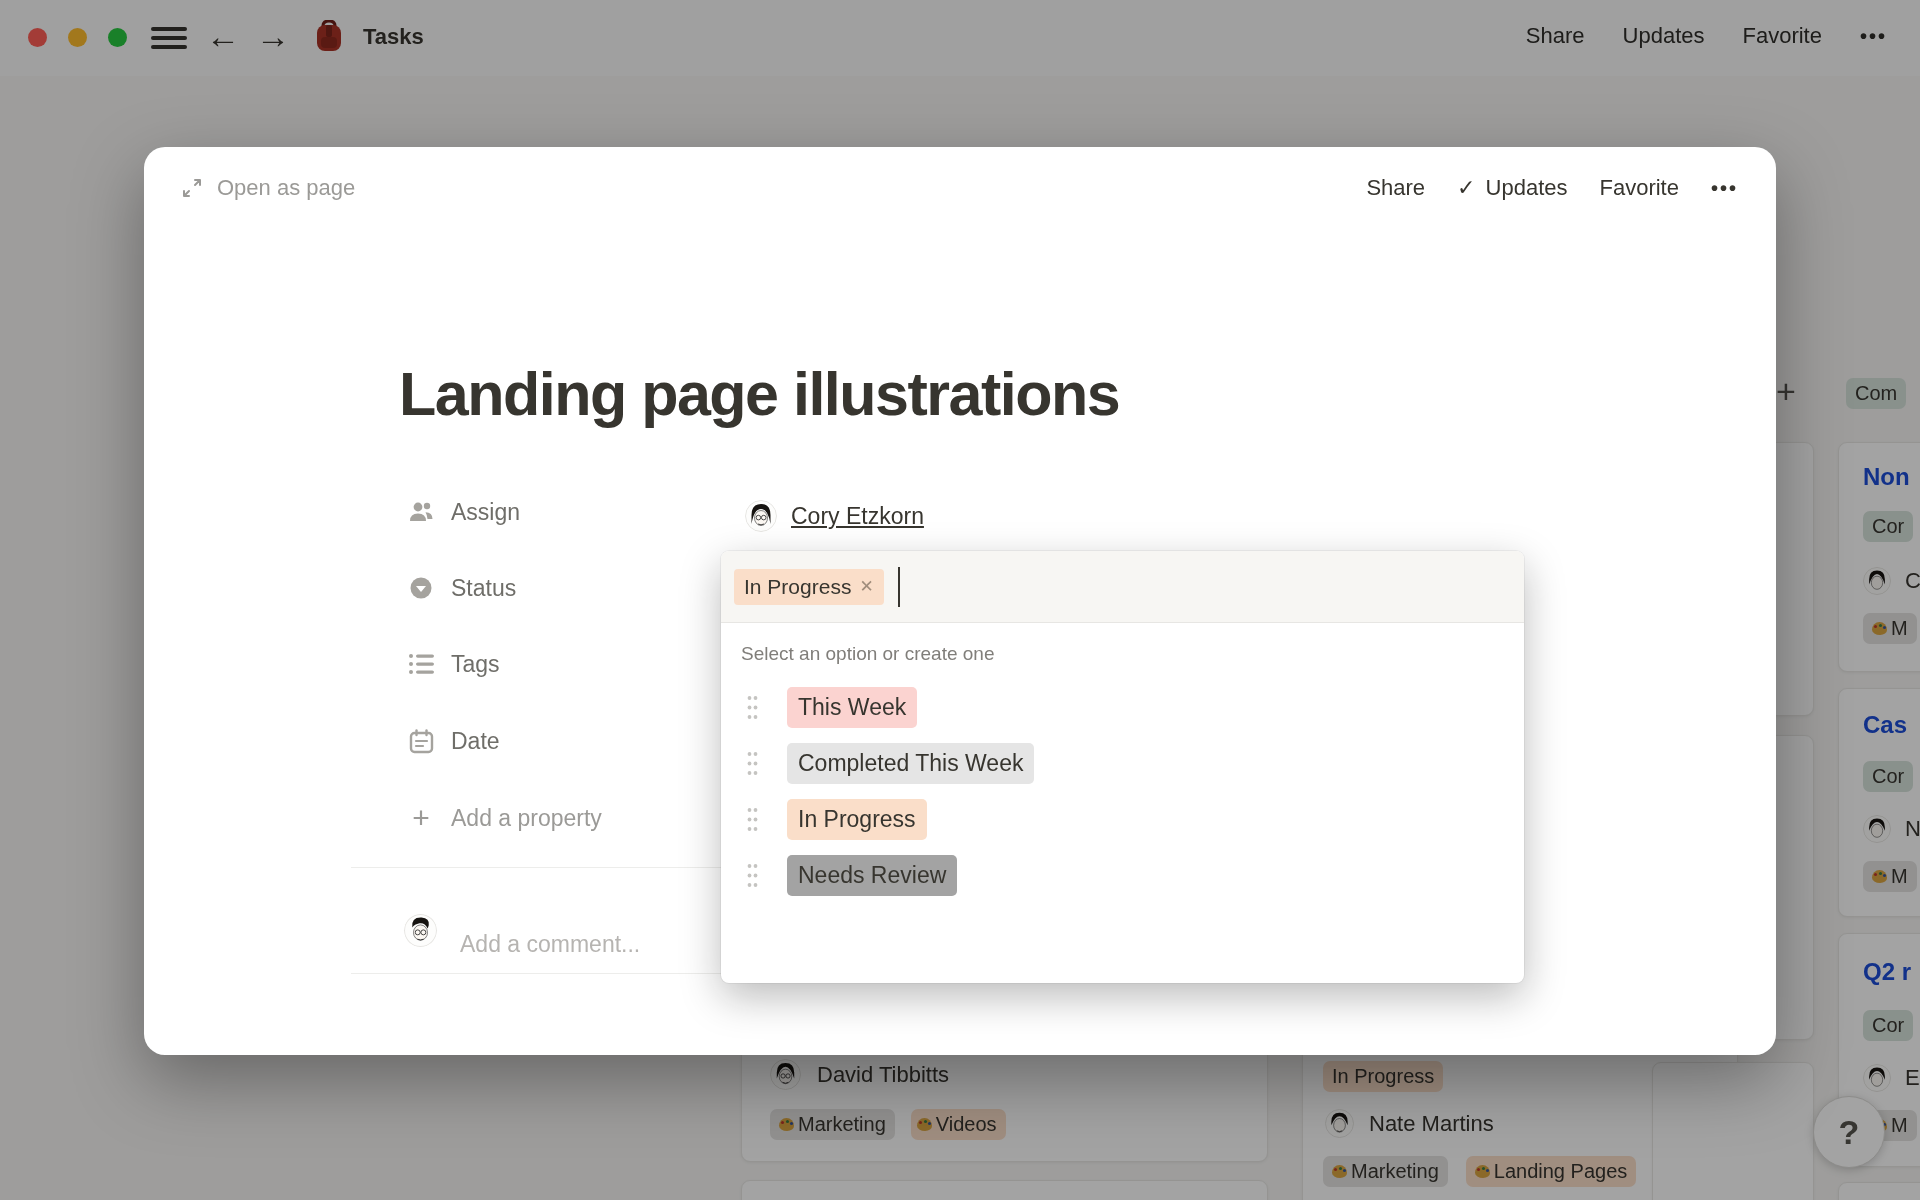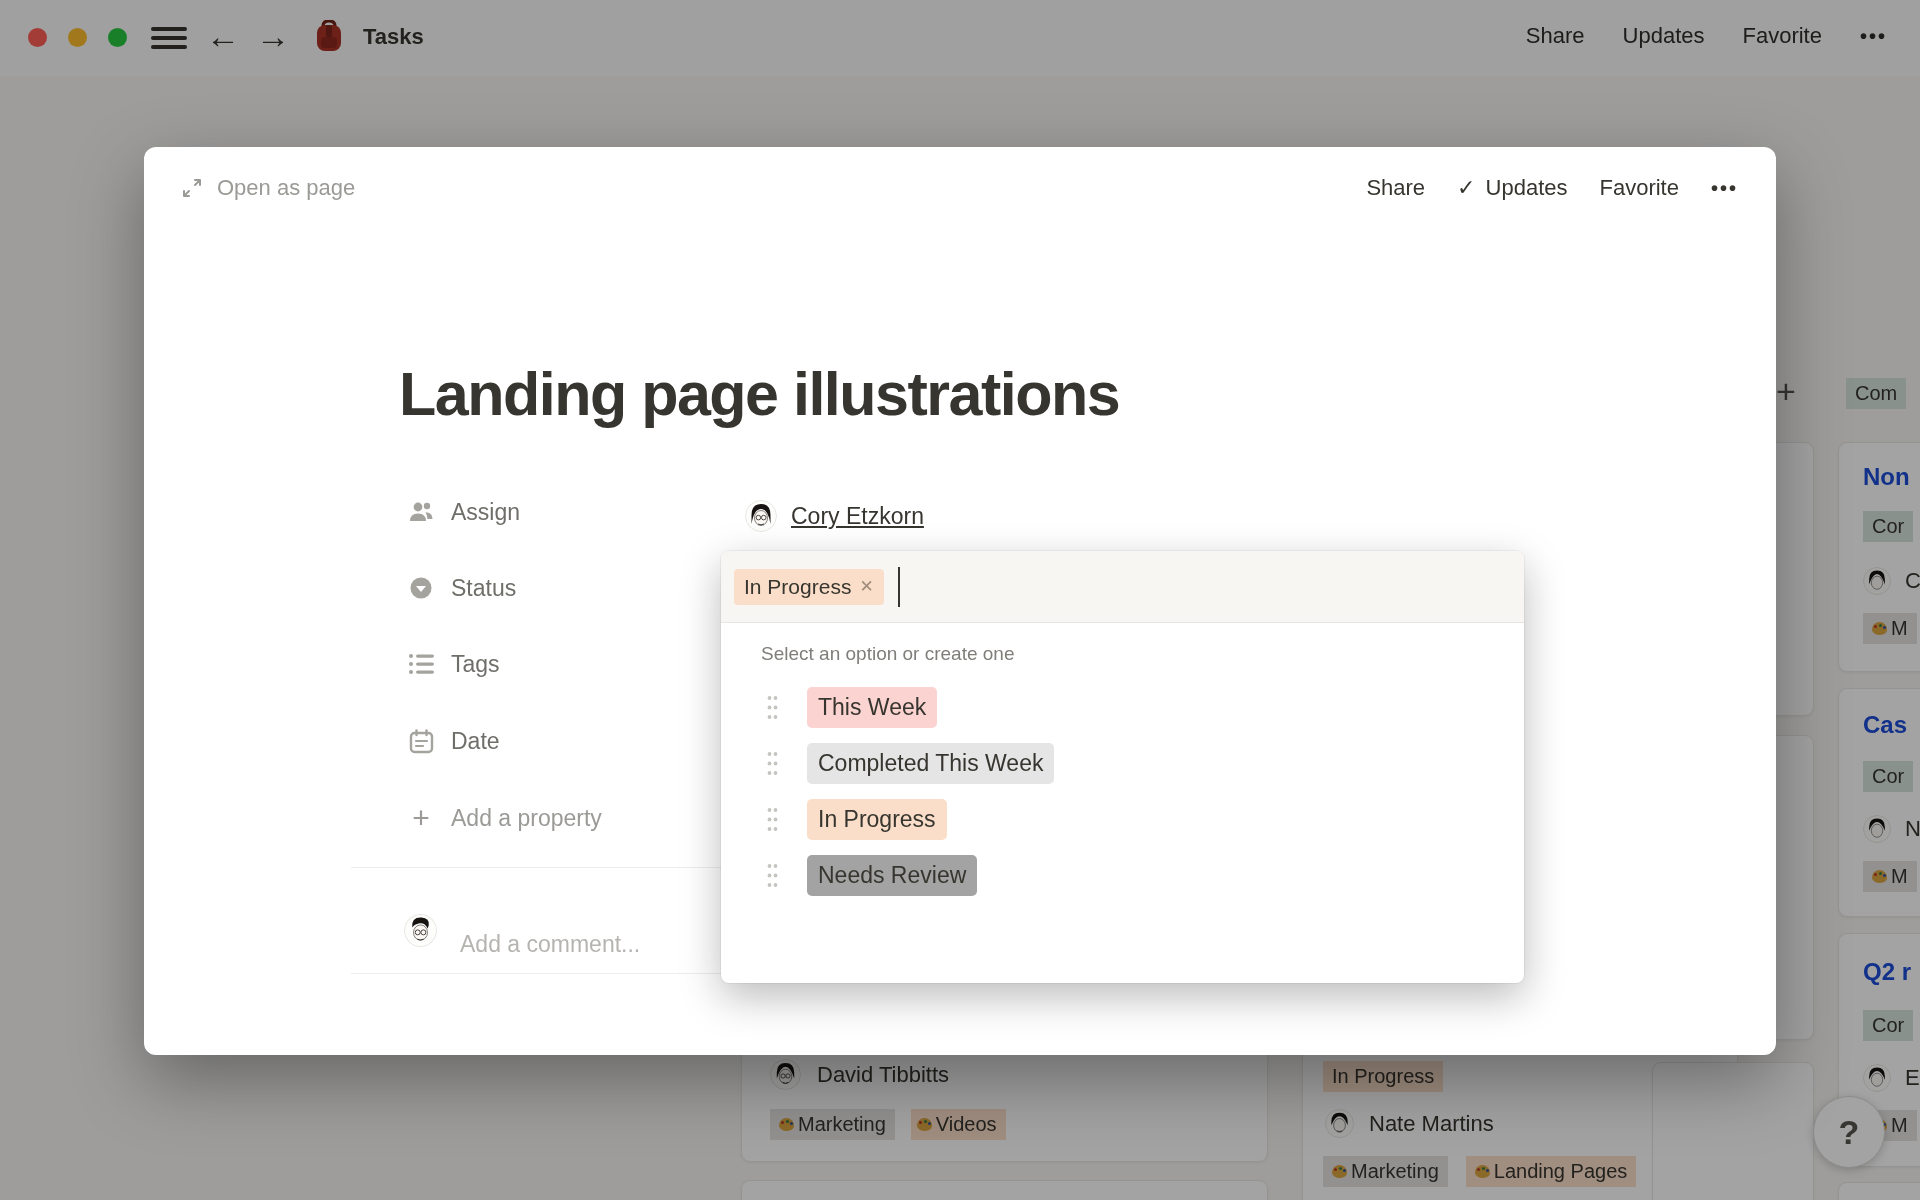--- a/index.html
+++ b/index.html
@@ -13,55 +13,55 @@
   .topbar { position:absolute; left:0; top:0; width:1920px; height:76px; background:#fbfbfa; }
   .light { position:absolute; top:28px; width:19px; height:19px; border-radius:50%; }
   .hamburger { position:absolute; left:150px; top:26px; }
   .nav-arrow { position:absolute; top:16px; font-size:34px; color:#37352f; line-height:40px; }
   .backpack { position:absolute; left:314px; top:20px; }
   .tb-title { position:absolute; left:363px; top:24px; font-size:22px; font-weight:600; }
   .tb-right { position:absolute; right:33px; top:23px; display:flex; gap:38px; align-items:center; font-size:22px; font-weight:500; color:#2f2e2b; }
   .dots { letter-spacing:2px; font-size:20px; font-weight:700; }
 
   .card { position:absolute; background:#ffffff; border:1px solid #e9e8e5; border-radius:9px; box-shadow:0 1px 3px rgba(15,15,15,.06); overflow:hidden; }
-  .chip { display:inline-flex; align-items:center; gap:4px; border-radius:0; padding:4px 9px; font-size:20px; color:#37352f; white-space:nowrap; }
+  .chip { display:inline-flex; align-items:center; gap:4px; border-radius:7px; padding:4px 9px; font-size:20px; color:#37352f; white-space:nowrap; }
   .palette { width:15px; height:13px; border-radius:50% 50% 46% 54%/60% 62% 38% 40%; background:#d9a441; position:relative; flex:0 0 auto; }
   .palette::before { content:""; position:absolute; top:3px; left:2px; width:3px; height:3px; border-radius:50%; background:#c0392b; box-shadow:5px -1px 0 #3a7d44,9px 1px 0 #3557a0; }
   .avatar { border-radius:50%; overflow:hidden; background:#fdfdfc; flex:0 0 auto; }
   .cname { font-size:22px; color:#37352f; }
   .ctitle { font-size:24px; font-weight:700; color:#1d4ed8; }
   .help-btn { position:absolute; left:1813px; top:1096px; width:72px; height:72px; border-radius:50%; background:#ffffff; border:1px solid #dcdbd8; box-shadow:0 2px 10px rgba(0,0,0,.18); display:flex; align-items:center; justify-content:center; font-size:34px; font-weight:600; color:#57554f; }
   .plus-add { position:absolute; left:1776px; top:372px; font-size:34px; font-weight:300; color:#55534f; }
 
   
   .overlay { position:absolute; inset:0; background:rgba(0,0,0,.36); z-index:5; }
 
   
-  .modal { position:absolute; left:144px; top:147px; width:1632px; height:908px; background:#fff; border-radius:12px; box-shadow:0 25px 70px rgba(0,0,0,.35); z-index:10; }
+  .modal { position:absolute; left:144px; top:147px; width:1632px; height:908px; background:#fff; border-radius:21px; box-shadow:0 25px 70px rgba(0,0,0,.35); z-index:10; }
   .open-page { position:absolute; left:36px; top:28px; display:flex; gap:13px; align-items:center; color:#9b9a97; font-size:22px; cursor:default; }
   .m-right { position:absolute; right:38px; top:28px; display:flex; gap:32px; align-items:center; font-size:22px; color:#37352f; }
   .m-right .grp { display:flex; gap:10px; align-items:center; }
   .m-title { position:absolute; left:255px; top:212px; font-size:61px; font-weight:700; letter-spacing:-1.5px; color:#37352f; }
   .prop-row { position:absolute; left:264px; height:44px; display:flex; gap:17px; align-items:center; }
   .prop-label { font-size:23px; color:#6f6e69; }
   .prop-label.dim { color:#9b9a97; }
   .picon { width:26px; height:26px; display:flex; align-items:center; justify-content:center; color:#a5a39e; }
   .assign-val { position:absolute; left:601px; top:347px; height:44px; display:flex; gap:14px; align-items:center; }
   .assign-name { font-size:23px; color:#37352f;text-decoration:underline; }
   .divider { position:absolute; left:207px; width:516px; height:1px; background:#ededeb; }
   .comment { position:absolute; left:260px; top:756px; display:flex; gap:23px; align-items:center; }
   .comment-text { font-size:23px; color:#b6b4b1;margin-top:28px; }
 
   
   .dropdown { position:absolute; left:721px; top:551px; width:803px; height:432px; background:#fff; border-radius:8px; z-index:15; box-shadow:0 0 0 1px rgba(15,15,15,.05),0 14px 40px rgba(15,15,15,.28); }
   .dd-strip { height:72px; background:#f7f6f3; border-bottom:1px solid #e7e6e3; border-radius:8px 8px 0 0; display:flex; align-items:center; padding-left:13px; }
   .sel-tag { display:inline-flex; align-items:center; gap:8px; background:#FADEC9; border-radius:4px; padding:6px 10px; font-size:21px; color:#37352f; }
   .sel-tag .x { font-size:17px; color:#a08d7c; }
   .caret { width:2px; height:40px; background:#37352f; margin-left:14px; }
-  .dd-body { padding:18px 14px 0 14px;margin-left:20px; }
+  .dd-body { padding:18px 14px 0 14px; }
   .dd-hint { font-size:19px; color:#807e7a; margin:2px 0 14px 6px; }
   .opt-row { height:56px; display:flex; align-items:center; }
   .grip { margin-left:8px; width:18px; display:flex; justify-content:center; }
   .opt-tag { margin-left:26px; border-radius:5px; padding:7px 11px; font-size:23px; color:#37352f; }
 </style>
 </head>
 <body>
 
 <div class="bg">
   <div class="topbar">

